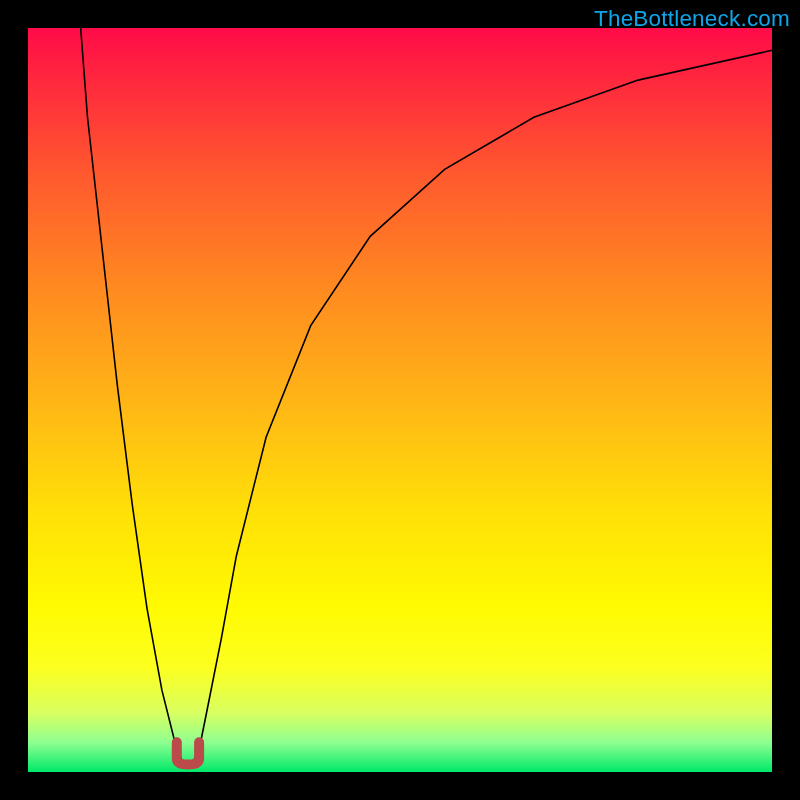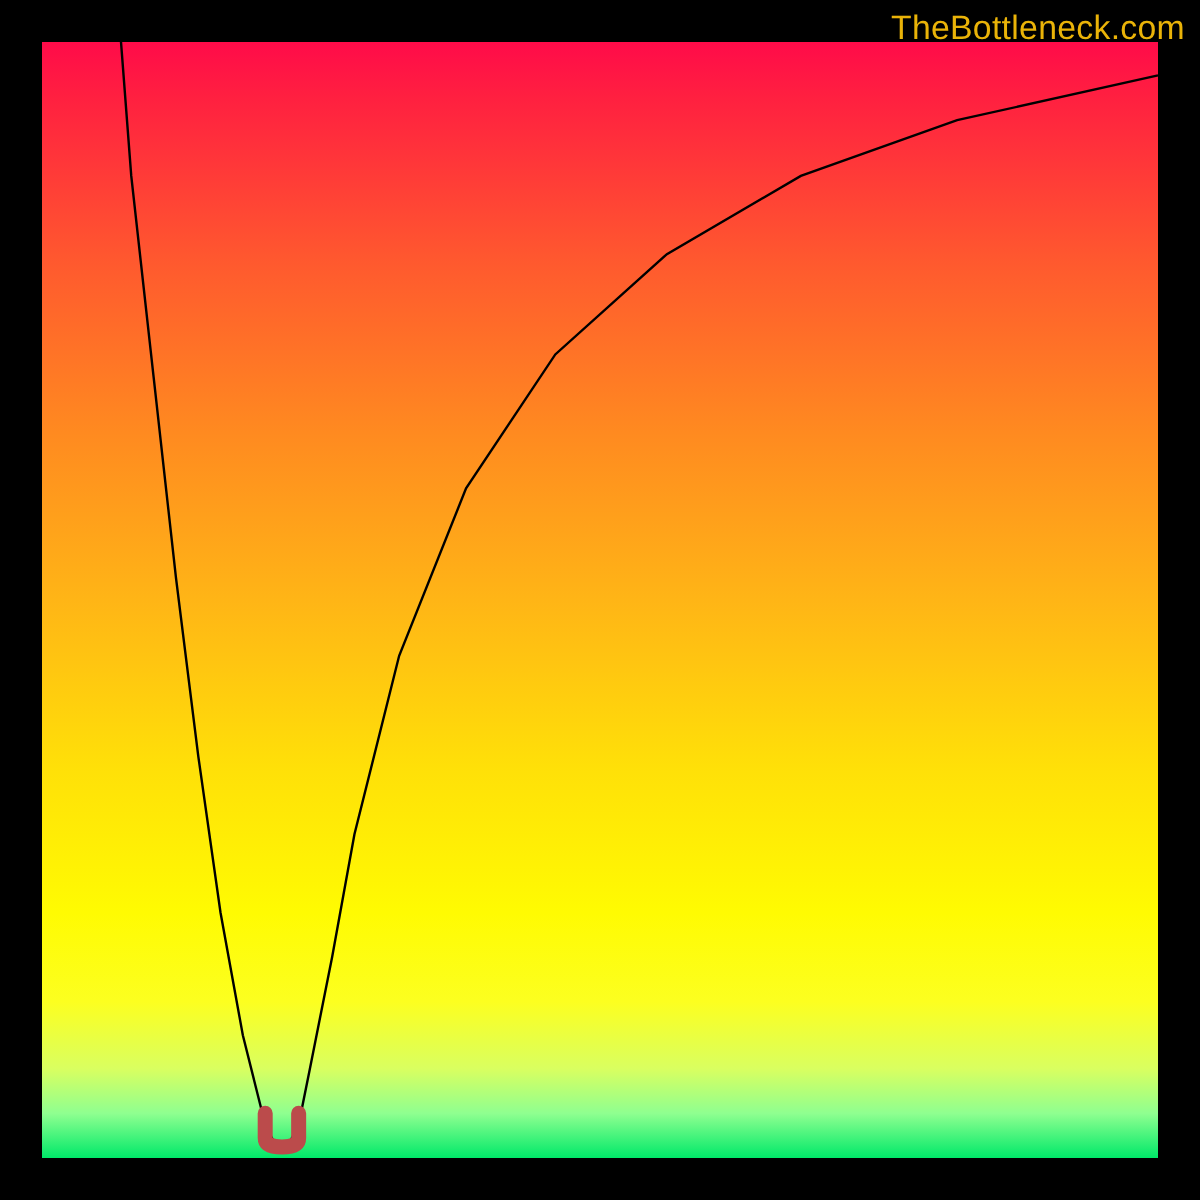--- a/index.html
+++ b/index.html
@@ -28,21 +28,21 @@
       #fcff20 86%,
       #d9ff60 92%,
       #8fff90 96%,
       #00e969 100%
     );
   }
   .watermark {
     position: absolute;
     top: 6px;
     right: 10px;
-    color: #eab308;
+    color: #0ea5e9;
     font-size: 22.5px;
     font-weight: 500;
     letter-spacing: 0.2px;
     text-align: right;
   }
   svg.curve {
     position: absolute;
     left: 0;
     top: 0;
     width: 744px;

